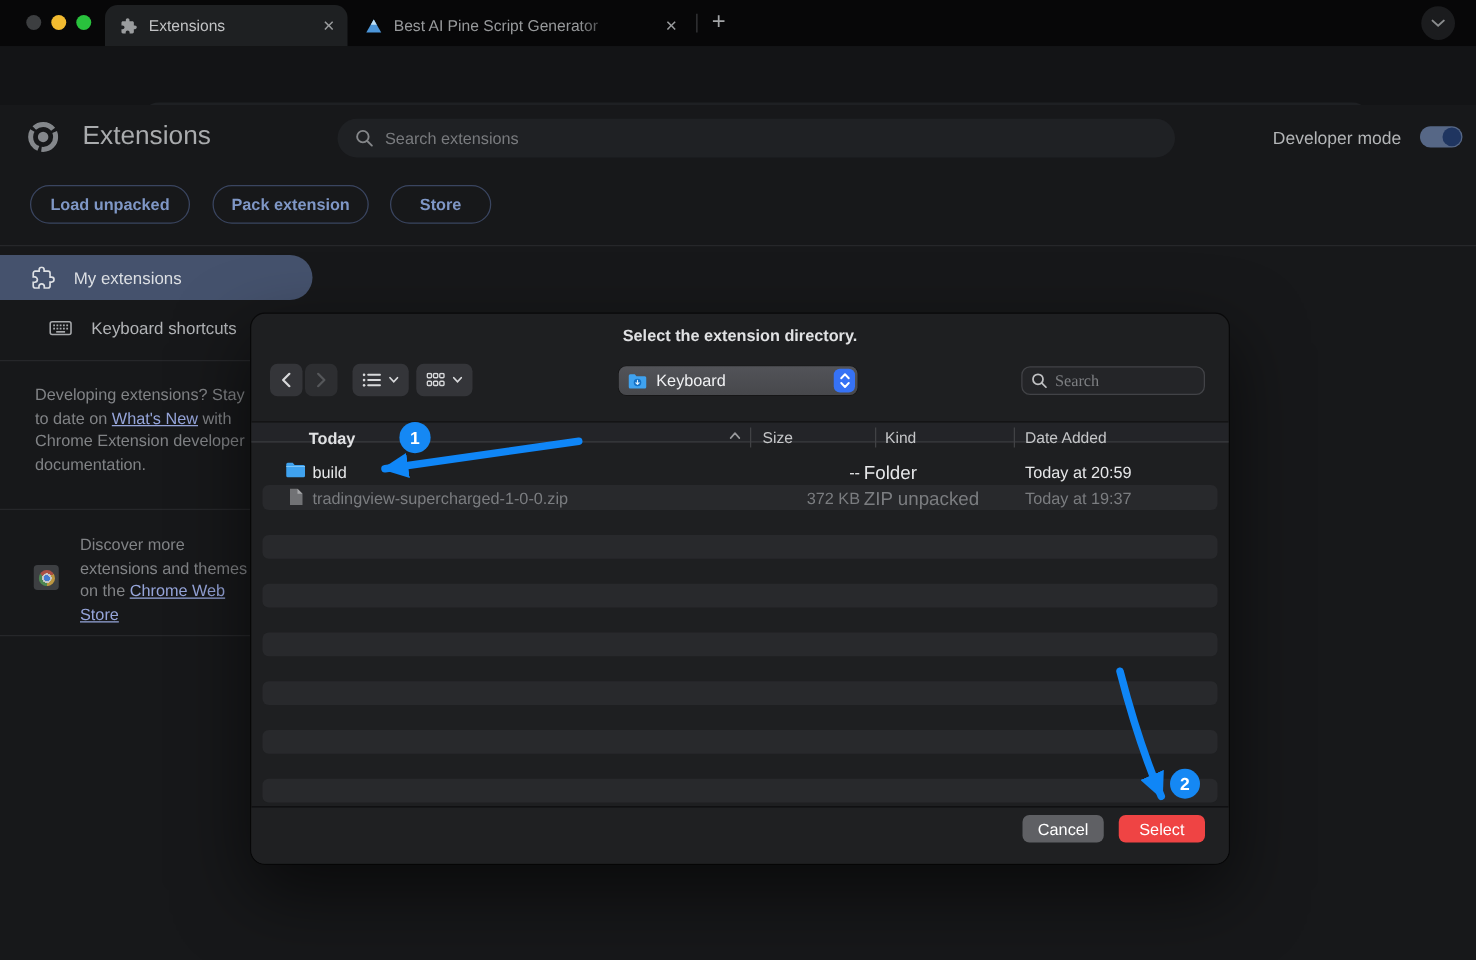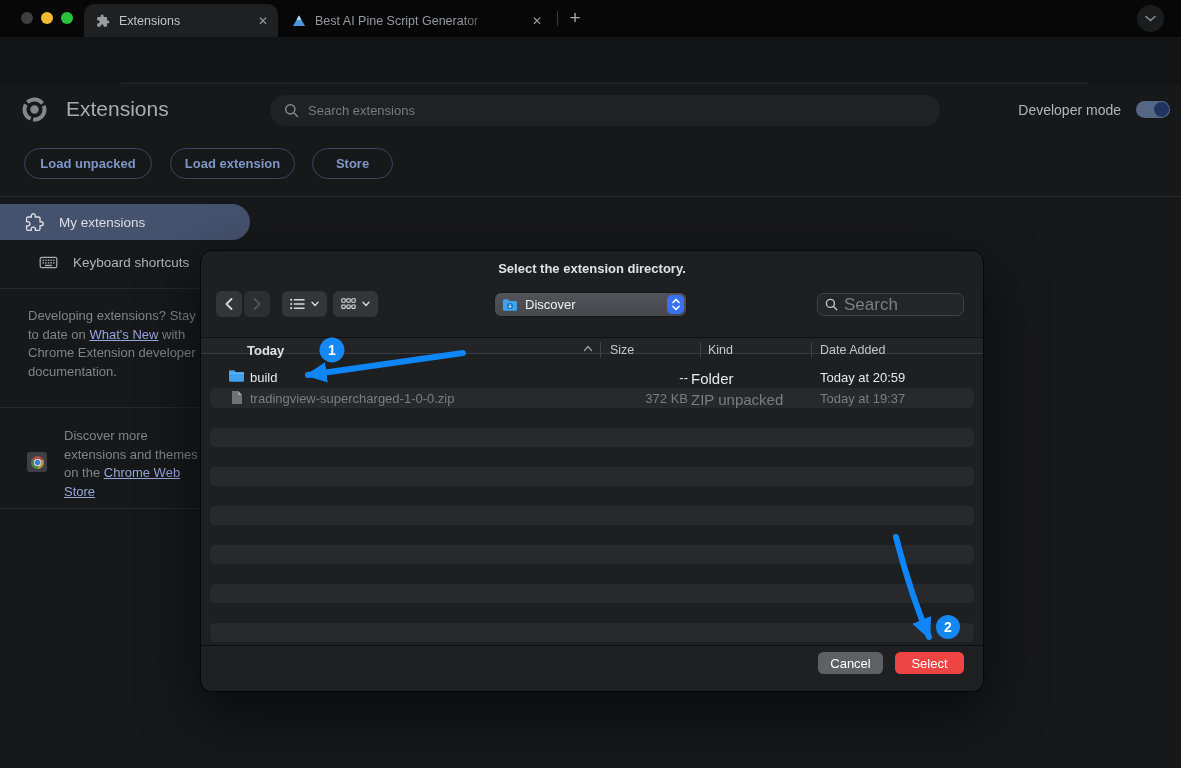--- a/index.html
+++ b/index.html
@@ -79,22 +79,22 @@
   .tbtn { position:absolute; top:40px; height:26px; border-radius:6px; background:#343539; display:flex; align-items:center; justify-content:center; }
   .tbtn.disabled { background:#2d2e31; }
   .popup { position:absolute; left:294px; top:42px; width:191px; height:23px; border-radius:6px;
            background:linear-gradient(#525358,#47484c); box-shadow:0 0 0 .5px #141414; display:flex; align-items:center; }
   .popup .plabel { margin-left:7px; font-size:13px; color:#f0f1f3; }
   .stepper { position:absolute; right:2px; top:2px; width:17px; height:19px; border-radius:5px; background:#3672f5;
              display:flex; flex-direction:column; align-items:center; justify-content:center; gap:1px; }
   .dlg-search { position:absolute; left:616px; top:42px; width:147px; height:23px; border-radius:7px; background:#242528;
                 border:1px solid #424347; display:flex; align-items:center; }
   .dlg-search svg { margin-left:7px; }
-  .dlg-search input { background:transparent; border:none; outline:none; margin-left:6px; width:105px; font-size:17px;
-                      color:#c7c8ca; font-family:Liberation Sans, sans-serif; }
+  .dlg-search input { background:transparent; border:none; outline:none; margin-left:6px; width:105px; font-size:13px;
+                      color:#c7c8ca; font-family:Liberation Serif, serif; }
   .dlg-search input::placeholder { color:#7d7f82; }
   .lhead { position:absolute; left:0; top:86px; width:782px; height:17px; background:#232428;
            border-top:1px solid #101011; border-bottom:1px solid #3a3b3e;padding-left:43px; }
   .lhead .group { position:absolute; left:46px; top:5px; font-size:13px; font-weight:bold; color:#e0e1e3; }
   .colsep { position:absolute; top:4px; width:1px; height:16px; background:#414245; }
   .colname { position:absolute; top:5px; font-size:12.5px; color:#c5c6c8; }
   .sortcaret { position:absolute; left:382px; top:7px; }
   .frow { position:absolute; left:9px; width:764px; height:20px; }
   .frow .fico { position:absolute; left:18px; top:2px; }
   .frow .fname { position:absolute; left:40px; top:3px; font-size:13px; color:#e6e7e9; }
@@ -206,21 +206,21 @@
     </div>
 
     <div class="devmode">
       <span class="devlabel">Developer mode</span>
       <span class="toggle">
           <span class="knob"></span>
         </span>
     </div>
 
     <button class="actionbtn" style="left:24px; width:128px;">Load unpacked</button>
-    <button class="actionbtn" style="left:170px; width:125px;">Load extension</button>
+    <button class="actionbtn" style="left:170px; width:125px;">Pack extension</button>
     <button class="actionbtn" style="left:312px; width:81px;">Store</button>
 
     <div class="hline" style="left:0; top:112px; width:1181px;"></div>
 
     <div class="navpill">
       <svg width="19" height="19" viewBox="0 0 24 24">
         <path fill="none" stroke="#dde0e4" stroke-width="1.7" d="M20.5 11H19V7c0-1.1-.9-2-2-2h-4V3.5C13 2.12 11.88 1 10.5 1S8 2.12 8 3.5V5H4c-1.1 0-1.99.9-1.99 2v3.8H3.5c1.49 0 2.7 1.21 2.7 2.7s-1.21 2.7-2.7 2.7H2V20c0 1.1.9 2 2 2h3.8v-1.5c0-1.49 1.21-2.7 2.7-2.7 1.49 0 2.7 1.21 2.7 2.7V22H17c1.1 0 2-.9 2-2v-4h1.5c1.38 0 2.5-1.12 2.5-2.5S21.88 11 20.5 11z"></path>
       </svg>
       <span class="navlabel">My extensions</span>
     </div>
@@ -306,21 +306,21 @@
         <polyline points="1,1.2 4,4.4 7,1.2" fill="none" stroke="#d8d9db" stroke-width="1.4" stroke-linecap="round"></polyline>
       </svg>
     </div>
 
     <div class="popup">
       <svg style="margin-left:7px" width="16" height="14" viewBox="0 0 16 14">
         <path d="M1 2.5 a1.2 1.2 0 0 1 1.2 -1.2 h3.6 l1.4 1.6 h6.6 a1.2 1.2 0 0 1 1.2 1.2 v7.4 a1.2 1.2 0 0 1 -1.2 1.2 h-11.6 a1.2 1.2 0 0 1 -1.2 -1.2 z" fill="#3fa2ef"></path>
         <circle cx="8" cy="8" r="3" fill="#1470c4"></circle>
         <path d="M8 6.3 V9.3 M6.7 8.2 L8 9.5 L9.3 8.2" fill="none" stroke="#dff0fc" stroke-width="0.9" stroke-linecap="round" stroke-linejoin="round"></path>
       </svg>
-      <span class="plabel">Discover</span>
+      <span class="plabel">Keyboard</span>
       <span class="stepper">
         <svg width="8" height="6" viewBox="0 0 8 6">
             <polyline points="1,4.6 4,1.4 7,4.6" fill="none" stroke="#fff" stroke-width="1.5" stroke-linecap="round" stroke-linejoin="round"></polyline>
           </svg>
         <svg width="8" height="6" viewBox="0 0 8 6">
             <polyline points="1,1.4 4,4.6 7,1.4" fill="none" stroke="#fff" stroke-width="1.5" stroke-linecap="round" stroke-linejoin="round"></polyline>
           </svg>
       </span>
     </div>
 

